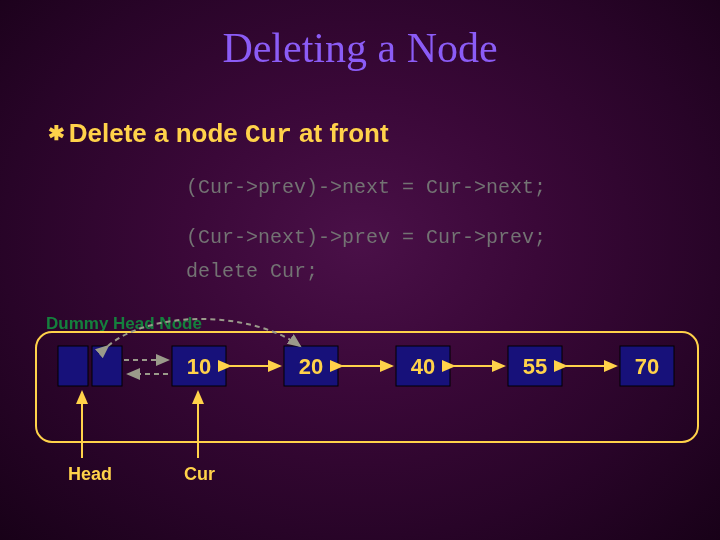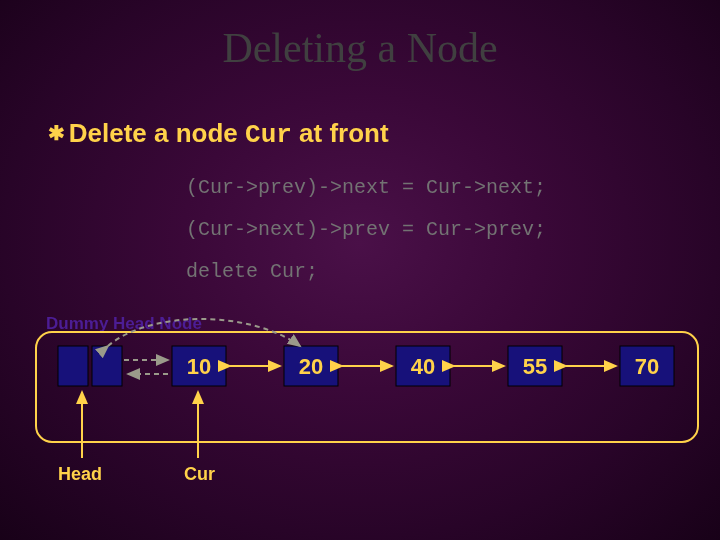--- a/index.html
+++ b/index.html
@@ -7,21 +7,21 @@
     width:720px;height:540px;
     background:#3d0a3d;
     background:radial-gradient(ellipse at 50% 45%, #4a1048 0%, #3a0838 35%, #280428 70%, #180118 100%);
     font-family:Arial,Helvetica,sans-serif;
     color:#ffd24a;
     position:relative;
     overflow:hidden;
   }
   .title{
     font-family:"Times New Roman",Times,serif;
-    color:#404040;
+    color:#8b5cf6;
     font-size:42px;
     text-align:center;
     padding-top:24px;
     font-weight:400;
   }
   .bullet-line{
     position:absolute;
     left:48px; top:118px;
     font-size:26px;
     color:#ffd24a;
@@ -35,45 +35,45 @@
   .bullet-line .mono{font-family:"Courier New",Courier,monospace}
   .code{
     position:absolute;
     left:186px;
     font-family:"Courier New",Courier,monospace;
     font-size:20px;
     color:#737373;
     white-space:pre;
   }
   .code.l1{top:176px}
-  .code.l2{top:218px}
+  .code.l2{top:226px}
   .code.l3{top:260px}
 
   .dummy-label{
     position:absolute;
     left:46px; top:314px;
     font-size:17px;
-    color:#4c1d95;
+    color:#15803d;
     font-weight:bold;
   }
   .svg-wrap{
     position:absolute;
     left:0; top:0;
     width:720px; height:540px;
     pointer-events:none;
   }
   .node-rect{fill:#17117a;stroke:#000;stroke-width:1}
   .node-text{fill:#ffd24a;font-family:Arial;font-size:22px;text-anchor:middle;dominant-baseline:middle;font-weight:bold}
   .label-below{
     position:absolute;
     font-size:18px;
     color:#ffd24a;
     font-weight:bold;
   }
-  .head-lbl{left:58px; top:464px}
+  .head-lbl{left:68px; top:464px}
   .cur-lbl{left:184px; top:464px}
 </style>
 </head>
 <body>
 
 <div class="title">Deleting a Node</div>
 
 <div class="bullet-line">
   <span class="star">✱</span><span>Delete</span><span> a node </span><span class="mono">Cur</span><span> at front</span>
 </div>

